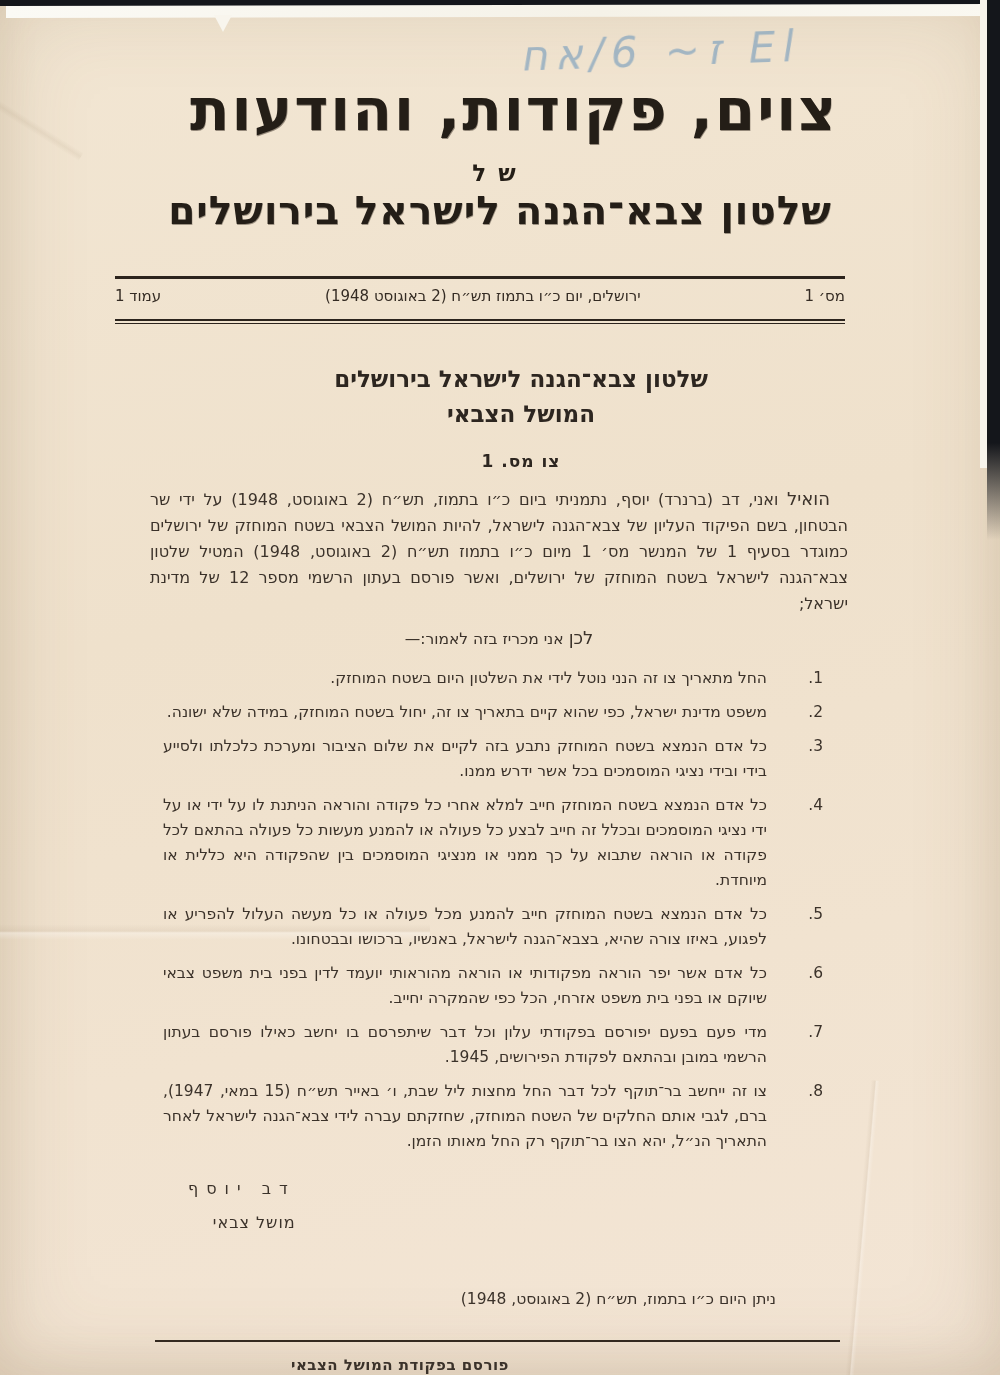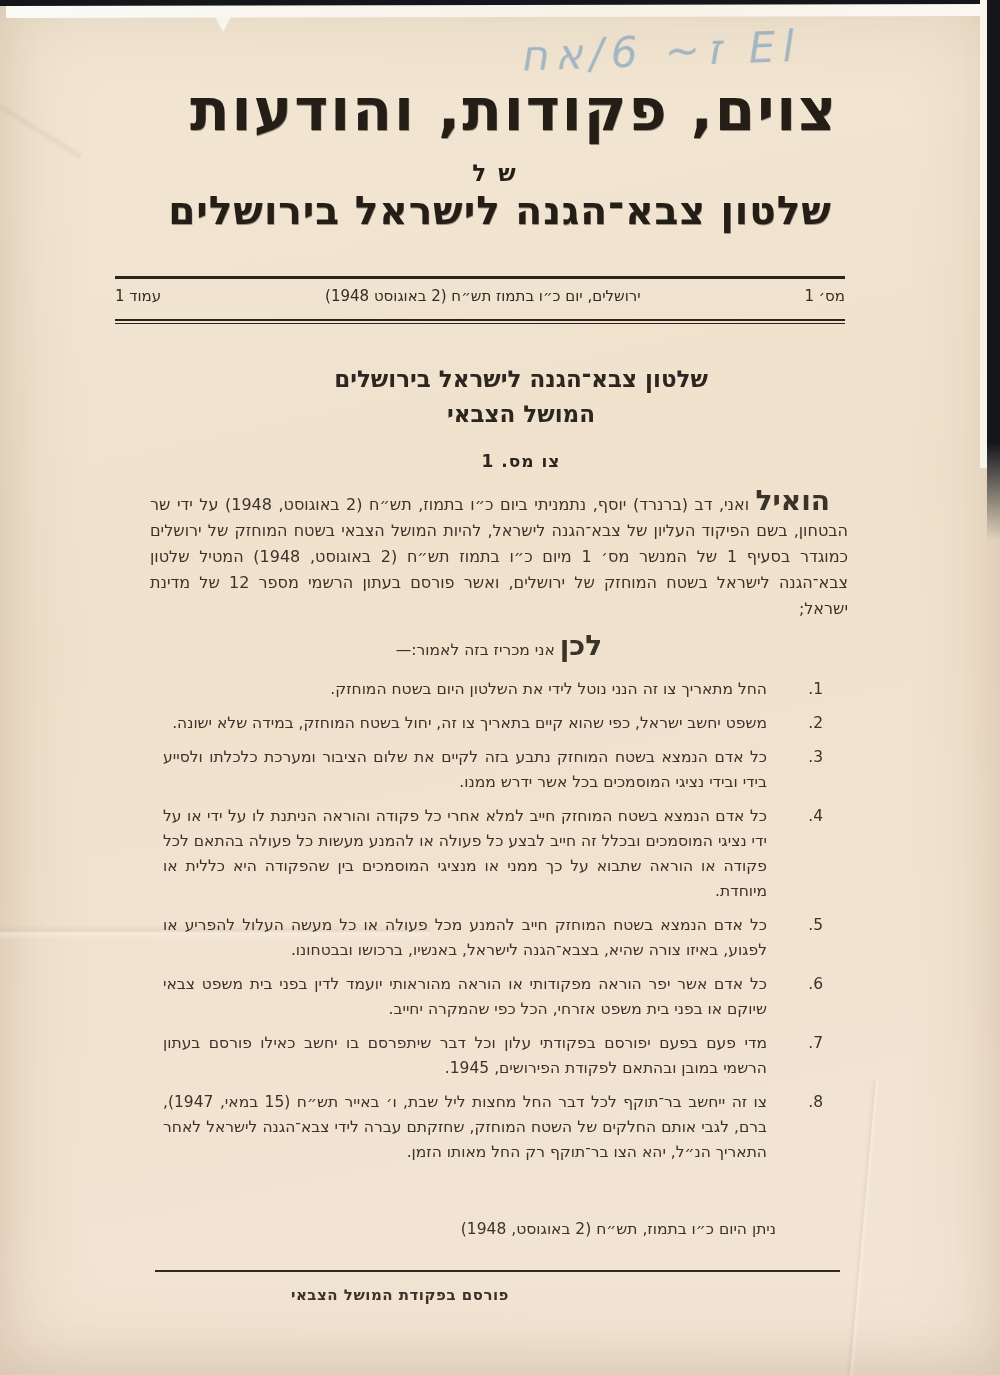--- a/index.html
+++ b/index.html
@@ -58,21 +58,21 @@
   .a1{font-size:23px;font-weight:bold;}
   .a2{font-size:23px;font-weight:bold;margin-top:9px;}
   .order{font-size:17px;font-weight:bold;margin-top:24px;letter-spacing:1px;}
 
   
   .content{
     position:absolute;top:487px;left:150px;width:698px;
     direction:rtl;text-align:justify;
     font-size:15.5px;line-height:25px;color:#3b322a;
   }
-  .lead{font-size:28px;font-weight:bold;line-height:1;}
+  .lead{font-size:18px;font-weight:normal;line-height:1;}
   .preamble{margin:0;text-indent:18px;font-size:16px;line-height:26px;}
   .declare{margin:10px auto 0 auto;width:fit-content;text-align:left;}
   .articles{margin:14px 25px 0 13px;}
   .article{display:grid;grid-template-columns:50px 1fr;column-gap:6px;}
   .article + .article{margin-top:9px;}
   .num{text-align:start;}
   .txt{text-align:justify;}
   .signature{margin:22px auto 0 38px;width:fit-content;text-align:right;}
   .sig-name{font-size:16px;letter-spacing:8px;}
   .sig-role{font-size:16px;margin-top:9px;letter-spacing:1px;}
@@ -123,21 +123,21 @@
 
     <div class="declare"><span class="lead">לכן</span><span> אני מכריז בזה לאמור:—</span></div>
 
     <div class="articles">
       <div class="article">
         <div class="num">1.</div>
         <div class="txt">החל מתאריך צו זה הנני נוטל לידי את השלטון היום בשטח המוחזק.</div>
       </div>
       <div class="article">
         <div class="num">2.</div>
-        <div class="txt">משפט יחשב ישראל, כפי שהוא קיים בתאריך צו זה, יחול בשטח המוחזק, במידה שלא ישונה.</div>
+        <div class="txt">משפט מדינת ישראל, כפי שהוא קיים בתאריך צו זה, יחול בשטח המוחזק, במידה שלא ישונה.</div>
       </div>
       <div class="article">
         <div class="num">3.</div>
         <div class="txt">כל אדם הנמצא בשטח המוחזק נתבע בזה לקיים את שלום הציבור ומערכת כלכלתו ולסייע בידי ובידי נציגי המוסמכים בכל אשר ידרש ממנו.</div>
       </div>
       <div class="article">
         <div class="num">4.</div>
         <div class="txt">כל אדם הנמצא בשטח המוחזק חייב למלא אחרי כל פקודה והוראה הניתנת לו על ידי או על ידי נציגי המוסמכים ובכלל זה חייב לבצע כל פעולה או להמנע מעשות כל פעולה בהתאם לכל פקודה או הוראה שתבוא על כך ממני או מנציגי המוסמכים בין שהפקודה היא כללית או מיוחדת.</div>
       </div>
       <div class="article">
@@ -151,19 +151,23 @@
       <div class="article">
         <div class="num">7.</div>
         <div class="txt">מדי פעם בפעם יפורסם בפקודתי עלון וכל דבר שיתפרסם בו יחשב כאילו פורסם בעתון הרשמי במובן ובהתאם לפקודת הפירושים, 1945.</div>
       </div>
       <div class="article">
         <div class="num">8.</div>
         <div class="txt">צו זה ייחשב בר־תוקף לכל דבר החל מחצות ליל שבת, ו׳ באייר תש״ח (15 במאי, 1947), ברם, לגבי אותם החלקים של השטח המוחזק, שחזקתם עברה לידי צבא־הגנה לישראל לאחר התאריך הנ״ל, יהא הצו בר־תוקף רק החל מאותו הזמן.</div>
       </div>
     </div>
 
+    <div class="signature">
+      <div class="sig-name">דב יוסף</div>
+      <div class="sig-role">מושל צבאי</div>
+    </div>
 
     <div class="issued">ניתן היום כ״ו בתמוז, תש״ח (2 באוגוסט, 1948)</div>
 
     <div class="rule3"></div>
     <div class="footer-line">פורסם בפקודת המושל הצבאי</div>
   </div>
 </div>
 
 </body></html>

